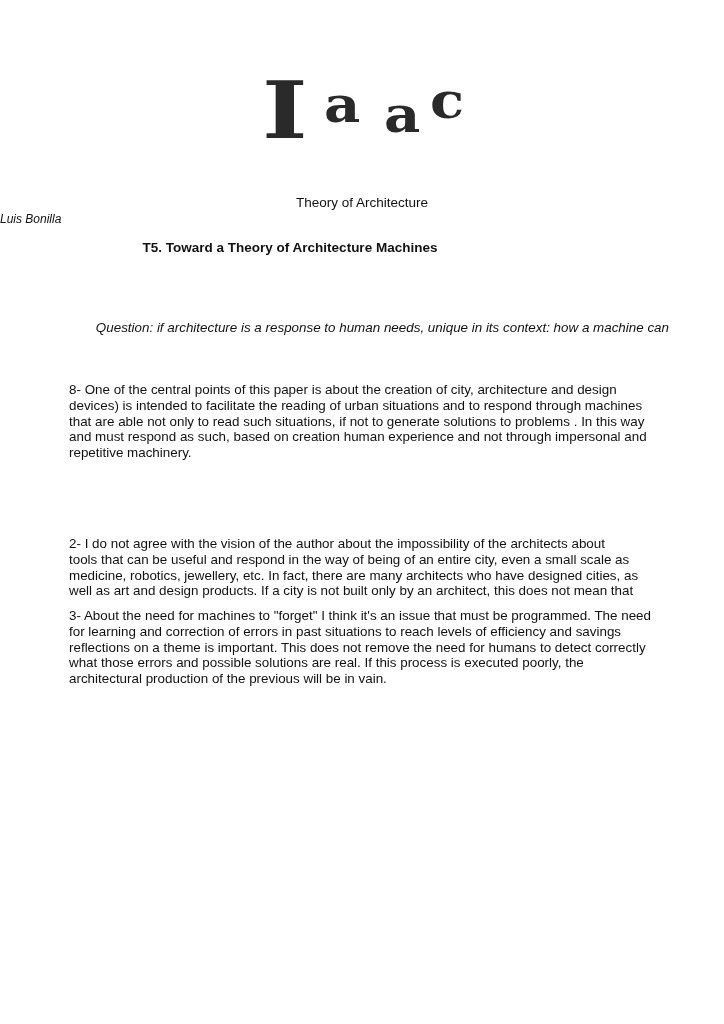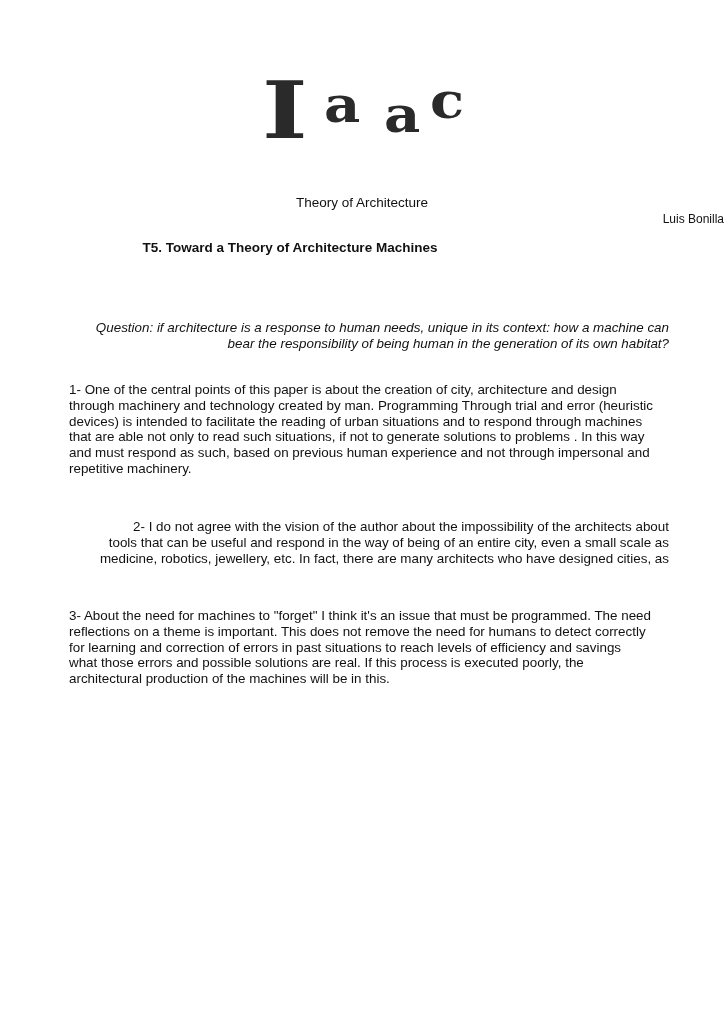--- a/index.html
+++ b/index.html
@@ -54,22 +54,23 @@
       top: 195px;
       text-align: center;
       font-size: 13.5px;
       line-height: 16px;
     }
     .author {
       position: absolute;
       left: 0;
       width: 724px;
       top: 212px;
-      text-align: right;
+      text-align: left;
       font-size: 12px;
+      font-style: italic;
       line-height: 14px;
     }
     .doc-title {
       position: absolute;
       left: 0;
       width: 580px;
       top: 240px;
       text-align: center;
       font-size: 13.5px;
       font-weight: bold;
@@ -90,56 +91,55 @@
       left: 69px;
       width: 600px;
       font-size: 13.4px;
       line-height: 15.8px;
     }
     .para .line {
       display: block;
       white-space: nowrap;
     }
     .p1 { top: 382px; }
-    .p2 { top: 519px; text-align: right; }
+    .p2 { top: 536px; }
     .p3 { top: 608px; }
   </style>
 </head>
 <body>
 
 <div class="logo">
   <span class="big-i">I</span>
   <span class="small s1">a</span>
   <span class="small s2">a</span>
   <span class="small s3">c</span>
 </div>
 
 <div class="course-title">Theory of Architecture</div>
 <div class="author">Luis Bonilla</div>
 <div class="doc-title">T5. Toward a Theory of Architecture Machines</div>
 
 <div class="question">
   <span class="line" style="display:block;white-space:nowrap">Question: if architecture is a response to human needs, unique in its context: how a machine can</span>
-  <span class="line" style="display:block;white-space:nowrap">bear the responsibility of being human in the generation of its own habitat?</span>
 </div>
 
 <div class="para p1">
-  <span class="line">1- One of the central points of this paper is about the creation of city, architecture and design</span>
-  <span class="line">through machinery and technology created by man. Programming Through trial and error (heuristic</span>
+  <span class="line">8- One of the central points of this paper is about the creation of city, architecture and design</span>
   <span class="line">devices) is intended to facilitate the reading of urban situations and to respond through machines</span>
   <span class="line">that are able not only to read such situations, if not to generate solutions to problems . In this way</span>
-  <span class="line">and must respond as such, based on previous human experience and not through impersonal and</span>
+  <span class="line">and must respond as such, based on creation human experience and not through impersonal and</span>
   <span class="line">repetitive machinery.</span>
 </div>
 
 <div class="para p2">
   <span class="line">2- I do not agree with the vision of the author about the impossibility of the architects about</span>
   <span class="line">tools that can be useful and respond in the way of being of an entire city, even a small scale as</span>
   <span class="line">medicine, robotics, jewellery, etc. In fact, there are many architects who have designed cities, as</span>
+  <span class="line">well as art and design products. If a city is not built only by an architect, this does not mean that</span>
 </div>
 
 <div class="para p3">
   <span class="line">3- About the need for machines to "forget" I think it's an issue that must be programmed. The need</span>
+  <span class="line">for learning and correction of errors in past situations to reach levels of efficiency and savings</span>
   <span class="line">reflections on a theme is important. This does not remove the need for humans to detect correctly</span>
-  <span class="line">for learning and correction of errors in past situations to reach levels of efficiency and savings</span>
   <span class="line">what those errors and possible solutions are real. If this process is executed poorly, the</span>
-  <span class="line">architectural production of the machines will be in this.</span>
+  <span class="line">architectural production of the previous will be in vain.</span>
 </div>
 
 </body></html>

